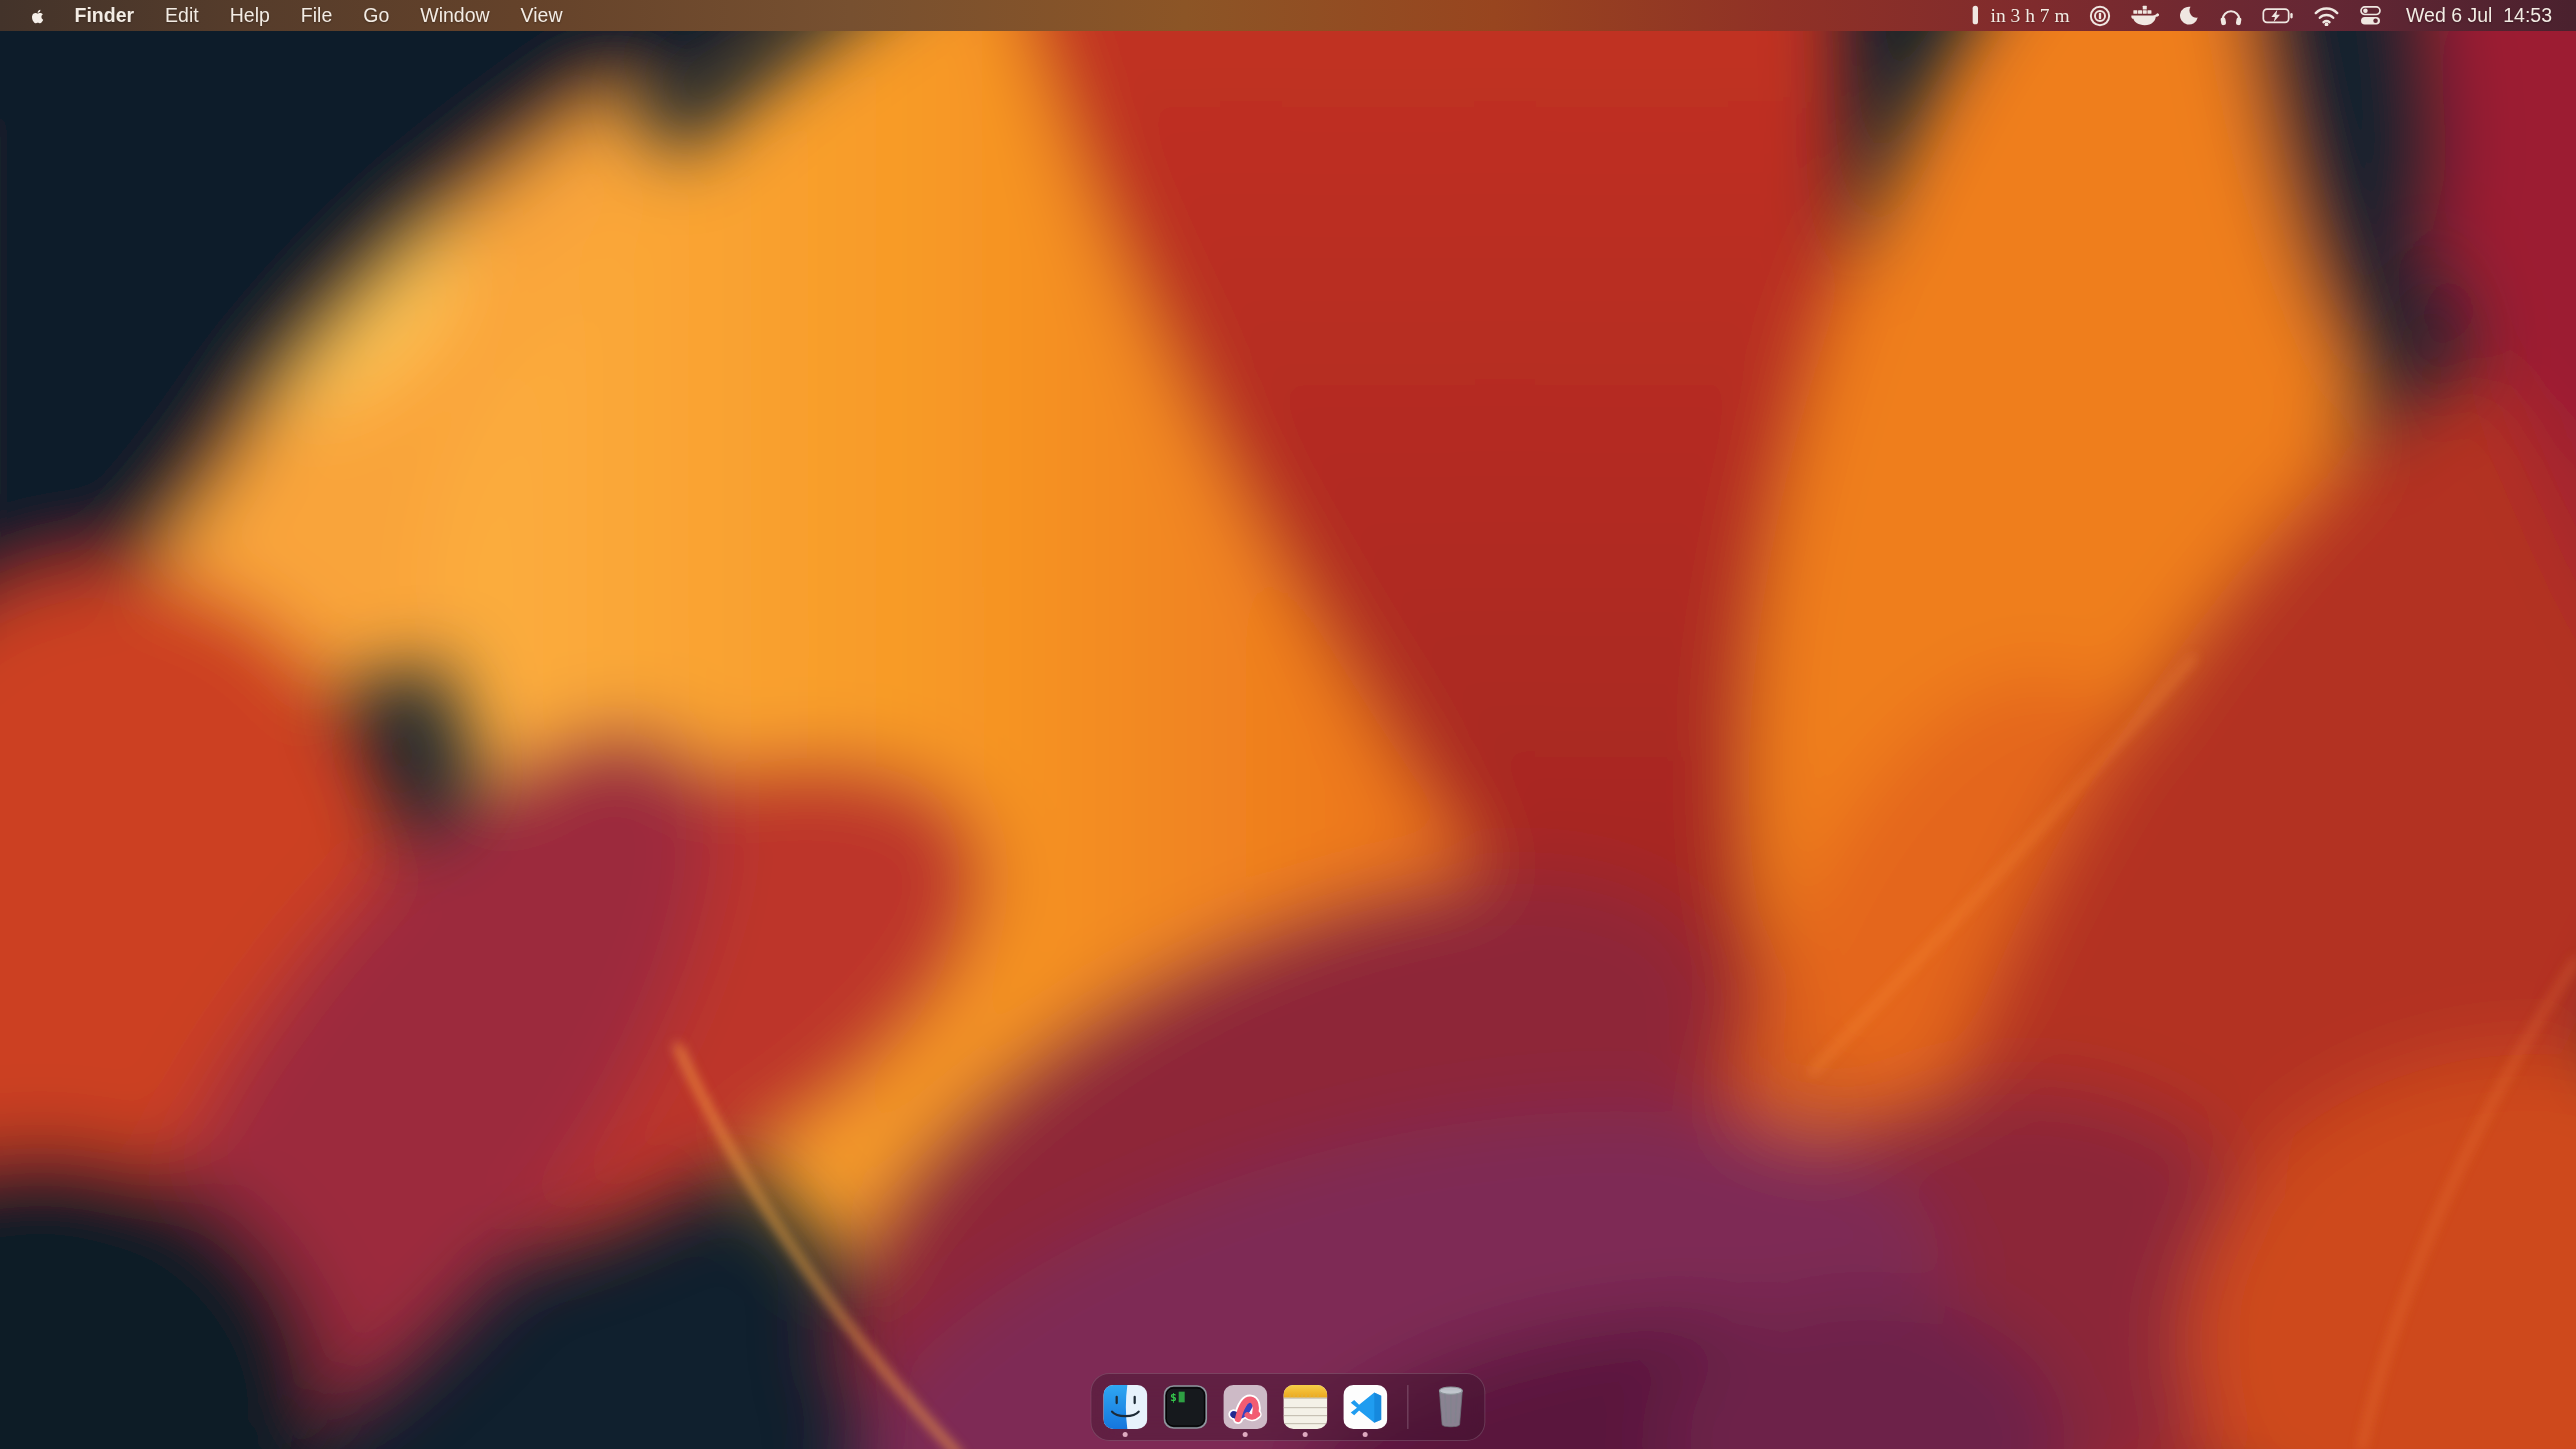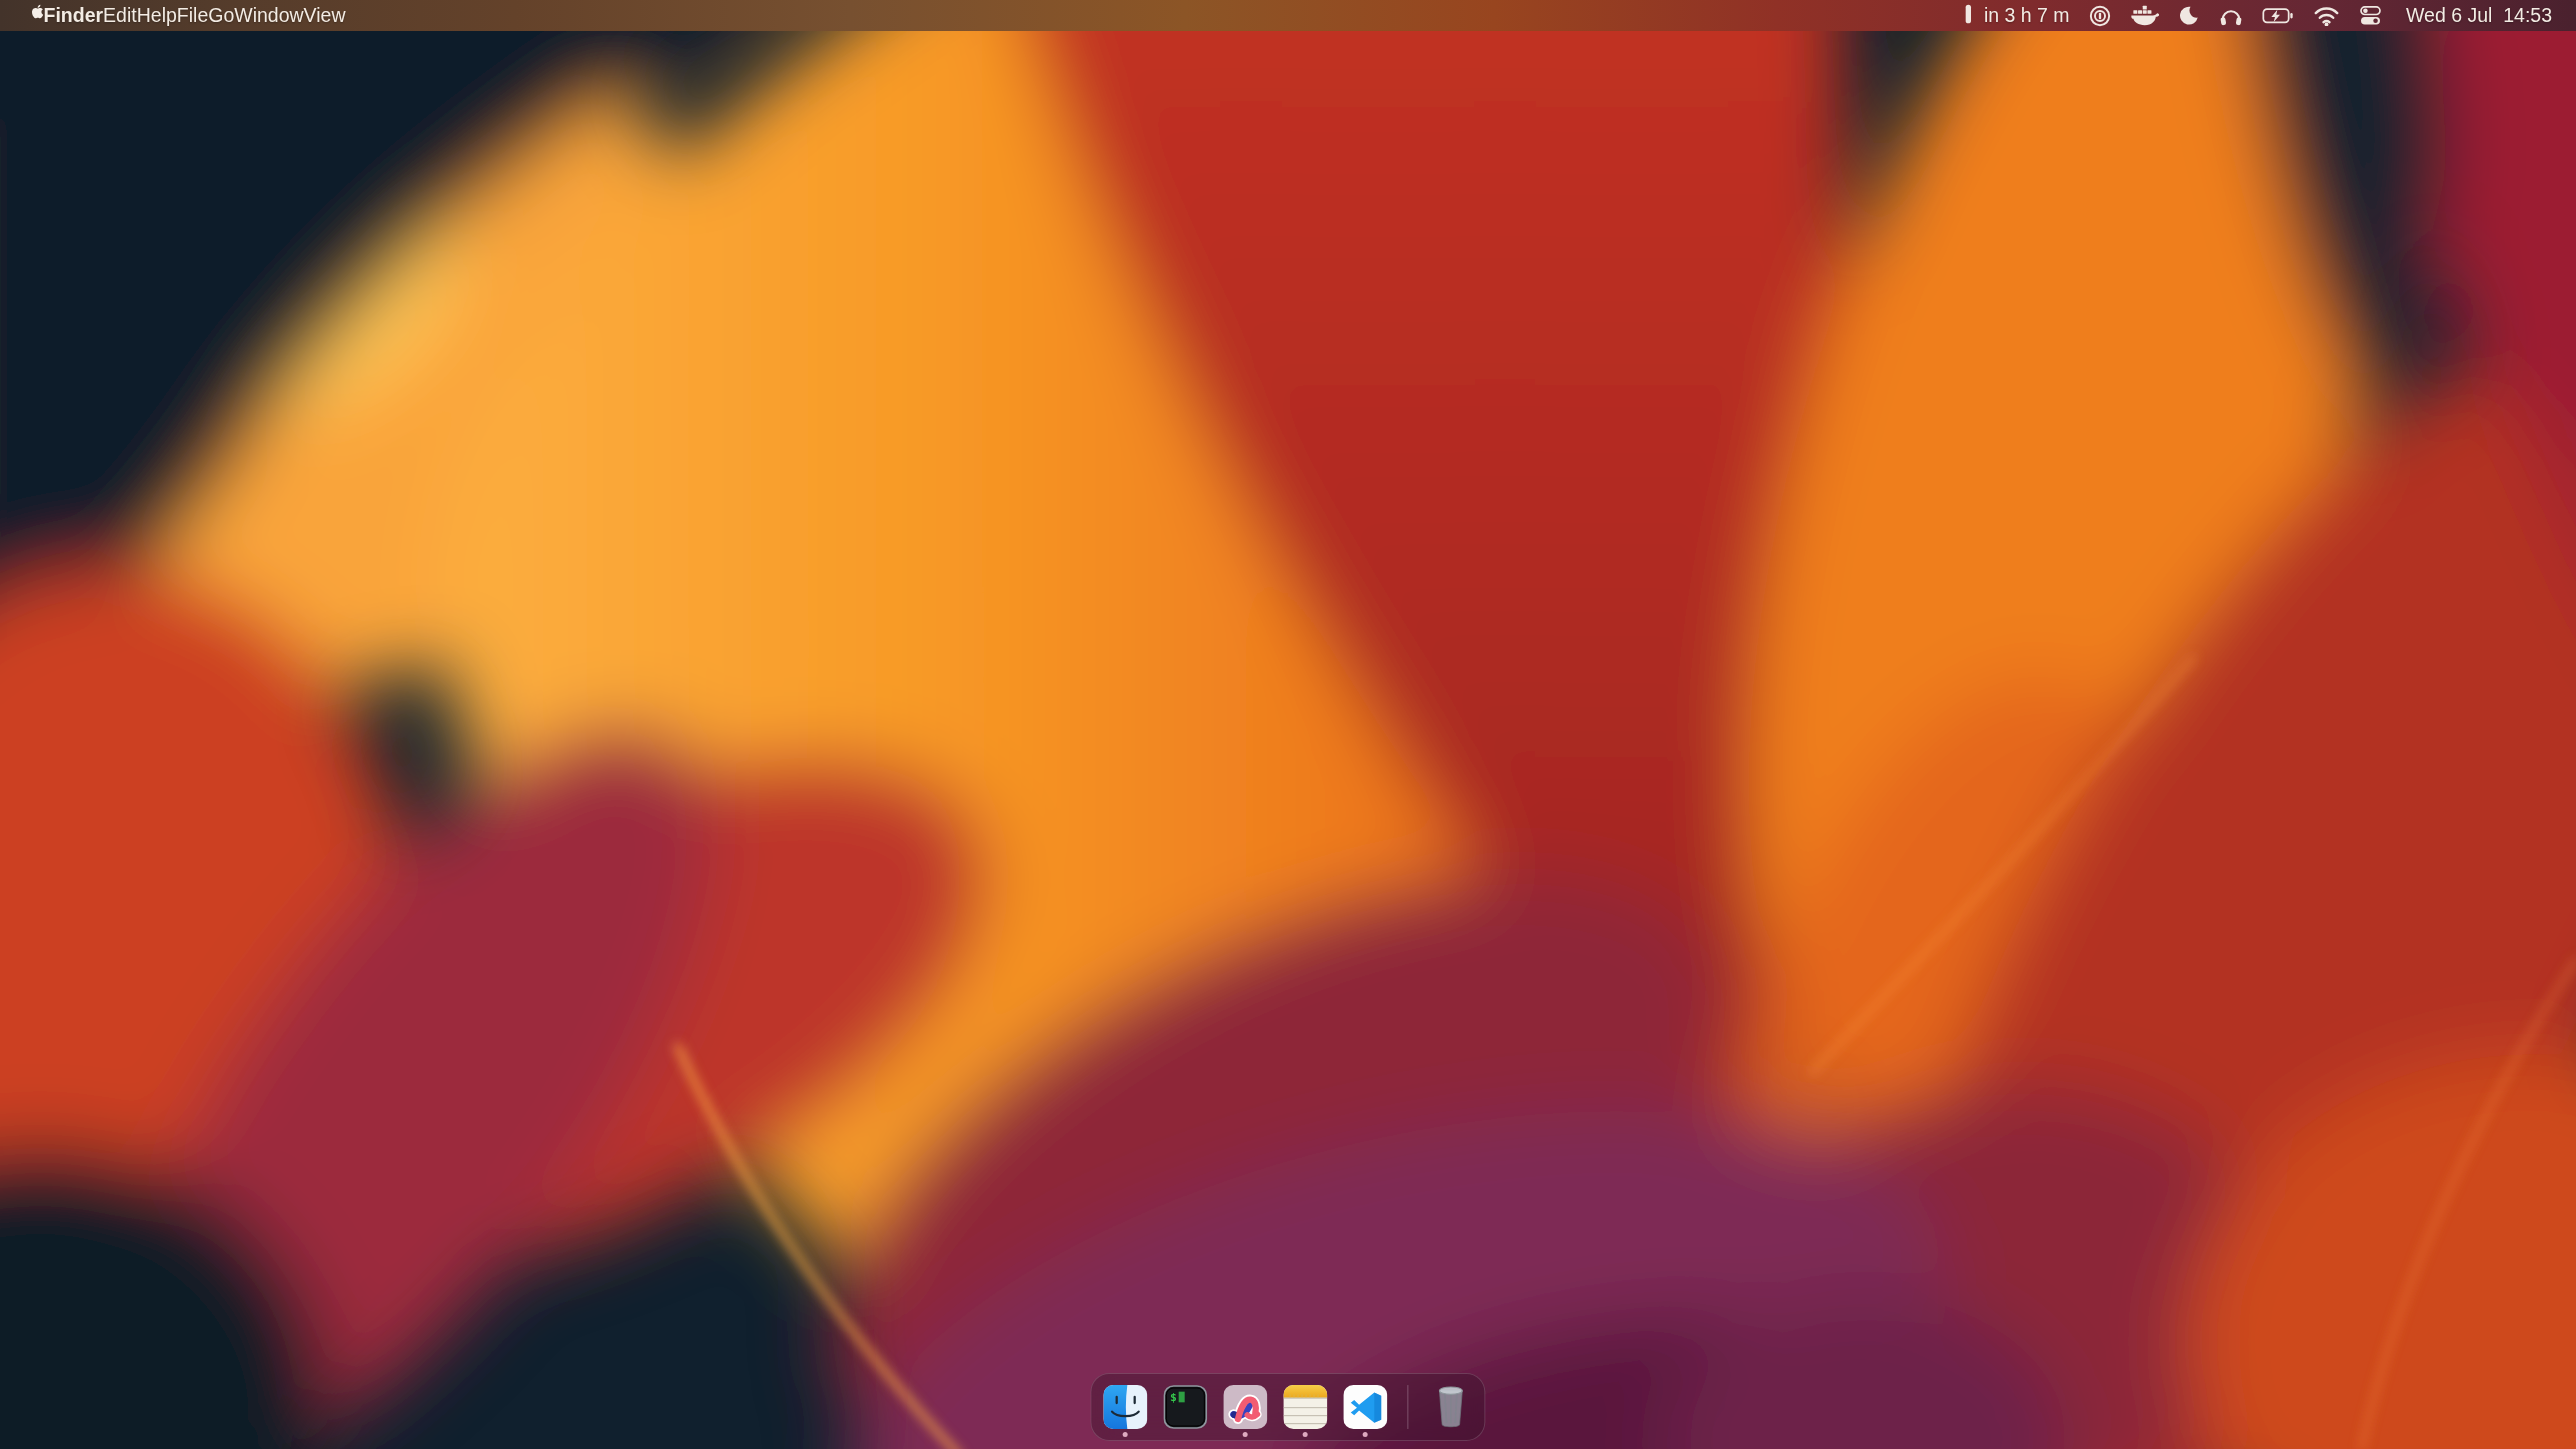--- a/index.html
+++ b/index.html
@@ -14,27 +14,27 @@
   
   .menubar {
     position:absolute; top:0; left:0; width:100%; height:31px;
     display:flex; align-items:center; justify-content:space-between;
     background:linear-gradient(90deg,
       #43332a 0%, #553c2b 9%, #64422a 20%, #775030 33%, #8c5526 46%,
       #98451f 58%, #903126 69%, #7f2b2d 79%, #652734 90%, #4a212e 100%);
     color:#f3ece4; font-size:19.5px;
     text-shadow:0 0.7px 2px rgba(0,0,0,.28);
   }
-  .menubar-left { display:flex; align-items:flex-start; padding-left:25.5px; height:100%; }
+  .menubar-left { display:flex; align-items:center; gap:31px; padding-left:25.5px; height:100%; }
   .menubar-right { display:flex; align-items:center; gap:19px; padding-right:24px; height:100%; }
   .menu-item { line-height:31px; white-space:nowrap; }
   .menu-item.app-name { font-weight:700; }
   .apple-logo { display:flex; align-items:center; }
   .status-item { display:flex; align-items:center; }
-  .event-group { display:flex; align-items:flex-start; gap:12px; }
+  .event-group { display:flex; align-items:flex-start; gap:12px;font-family:Liberation Serif, serif; }
   .clock { white-space:pre; margin-left:5.4px; font-size:19.5px; }
   .mb-icon { opacity:.96; }
 
   
   .dock {
     position:absolute; left:50%; bottom:8px; transform:translateX(-50%);
     height:68px; display:flex; align-items:center;
     padding:0 12px; gap:16px;
     background:rgba(58,20,44,.42);
     border:1px solid rgba(255,255,255,.16);

